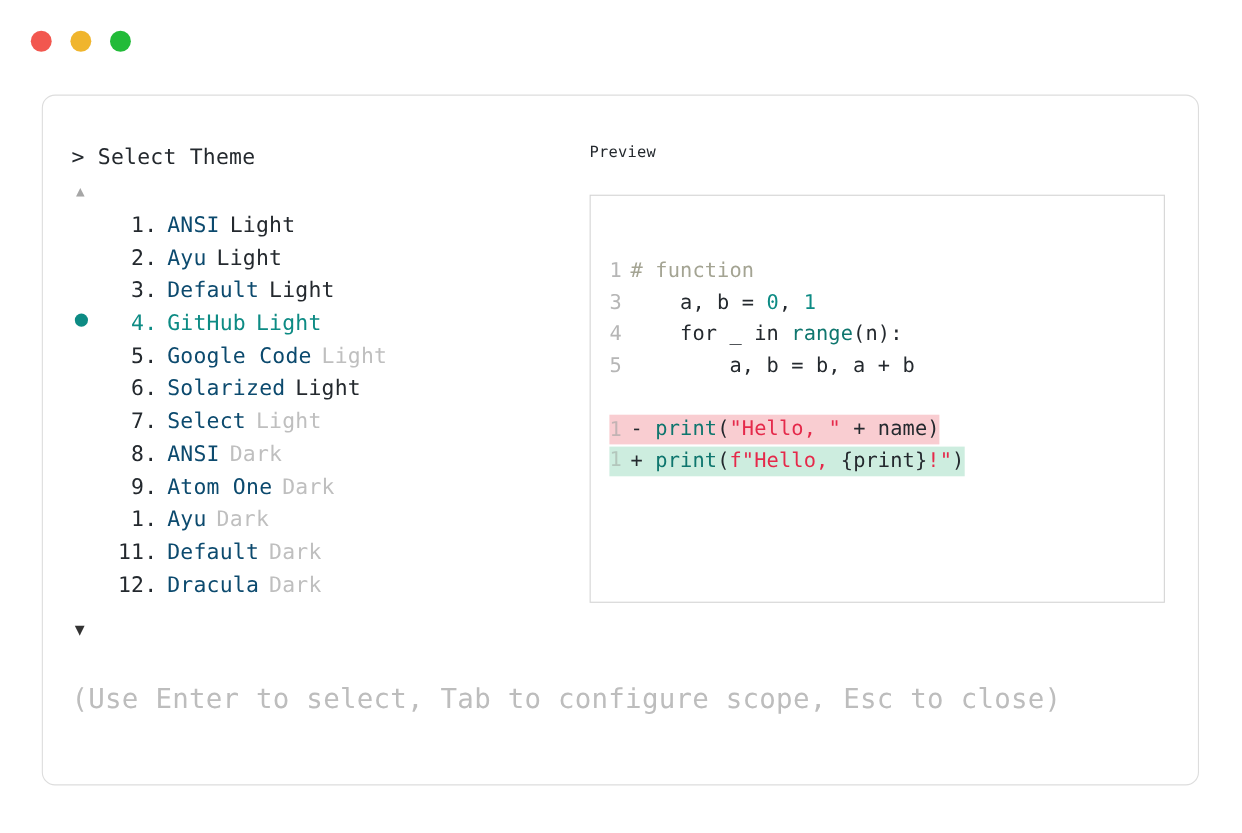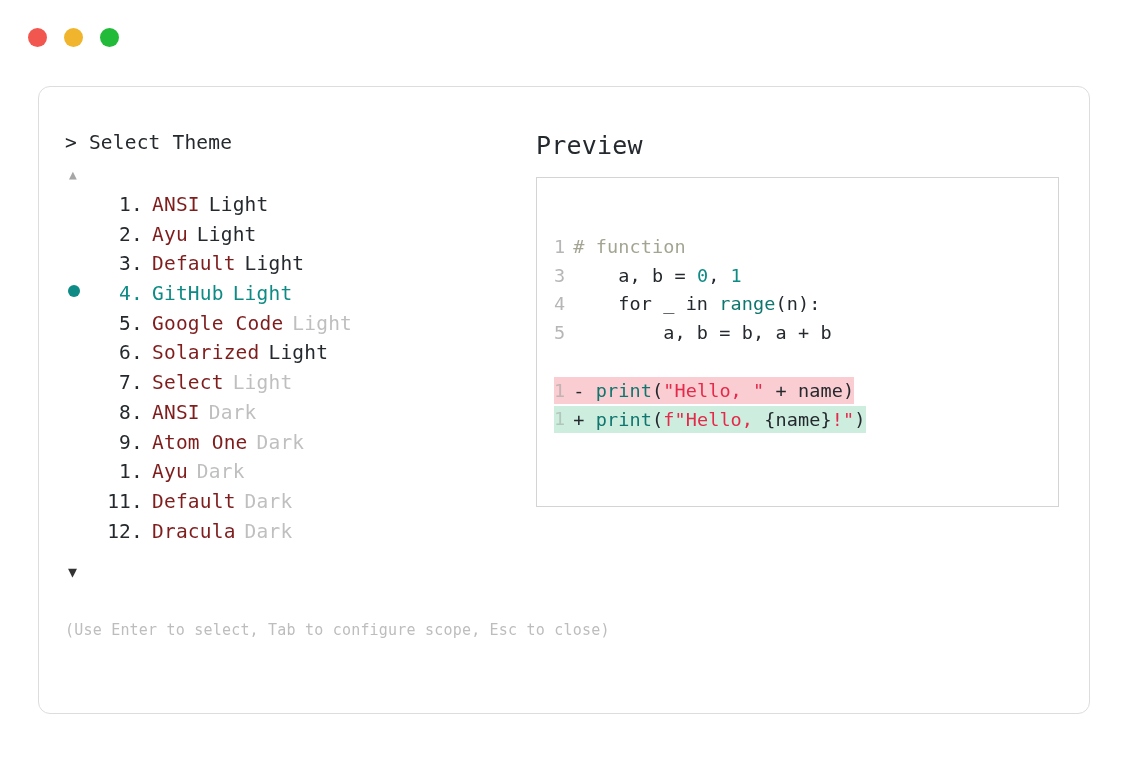--- a/index.html
+++ b/index.html
@@ -106,62 +106,62 @@
     width: 48px;
     flex: 0 0 48px;
     text-align: right;
     color: #24292e;
   }
   .row-dot {
     flex: 0 0 auto;
     color: #24292e;
     padding-right: 9px;
   }
-  .row-name { color: #7f1d1d; }
+  .row-name { color: #0c4a6e; }
   .row-variant { color: #24292e; padding-left: 9px; }
   .row-variant.muted { color: #bfbfbf; }
   .theme-row.selected .row-index,
   .theme-row.selected .row-dot,
   .theme-row.selected .row-name,
   .theme-row.selected .row-variant { color: #0d8b84; }
 
   #scroll-down-arrow {
     font-size: 15px;
     color: #333333;
     line-height: 1;
     margin-top: 16px;
     margin-left: 3px;
     height: 18px;
   }
   #hint-line {
     margin-top: 38px;
-    font-size: 15px;
+    font-size: 25px;
     color: #bdbdbd;
     letter-spacing: 0.2px;
     white-space: pre;
   }
 
   
   #right-col {
     position: absolute;
     left: 497px;
     top: 44px;
     width: 530px;
   }
   #preview-label {
-    font-size: 25px;
+    font-size: 14px;
     color: #24292e;
     letter-spacing: 0.2px;
     height: 25px;
     white-space: pre;
   }
   #preview-box {
     margin-top: 21px;
     width: 523px;
-    height: 330px;
+    height: 371px;
     box-sizing: border-box;
     border: 1.5px solid #d4d4d4;
     background: #ffffff;
     padding: 55px 16px 0 17px;
   }
   .code-line {
     font-size: 18.5px;
     line-height: 28.7px;
     white-space: pre;
     letter-spacing: 0.1px;
@@ -231,19 +231,19 @@
       <div id="preview-box">
         <div id="code-block">
             <div class="code-line"><span class="ln">1</span><span class="tok-comment"># function</span></div>
             <div class="code-line"><span class="ln">3</span><span class="tok-plain">    a, b = </span><span class="tok-num">0</span><span class="tok-plain">, </span><span class="tok-num">1</span></div>
             <div class="code-line"><span class="ln">4</span><span class="tok-plain">    for _ in </span><span class="tok-builtin">range</span><span class="tok-plain">(n):</span></div>
             <div class="code-line"><span class="ln">5</span><span class="tok-plain">        a, b = b, a + b</span></div>
           </div>
         <div class="code-gap"></div>
         <div id="diff-block">
             <div class="code-line diff-line diff-del"><span class="hl" style="background: rgb(249, 205, 209);"><span class="ln">1</span><span class="diff-sign-del">- </span><span class="tok-builtin">print</span><span class="tok-plain">(</span><span class="tok-str">"Hello, "</span><span class="tok-plain"> + name)</span></span></div>
-            <div class="code-line diff-line diff-add"><span class="hl" style="background: rgb(205, 237, 223);"><span class="ln">1</span><span class="diff-sign-add">+ </span><span class="tok-builtin">print</span><span class="tok-plain">(</span><span class="tok-str">f"Hello, </span><span class="tok-plain">{name}</span><span class="tok-str">!"</span><span class="tok-plain">)</span></span></div>
+            <div class="code-line diff-line diff-add"><span class="hl" style="background: rgb(205, 237, 223);"><span class="ln">1</span><span class="diff-sign-add">+ </span><span class="tok-builtin">print</span><span class="tok-plain">(</span><span class="tok-str">f"Hello, </span><span class="tok-plain">{print}</span><span class="tok-str">!"</span><span class="tok-plain">)</span></span></div>
           </div>
       </div>
     </div>
 
   </div>
 </div>
 
 </body></html>

